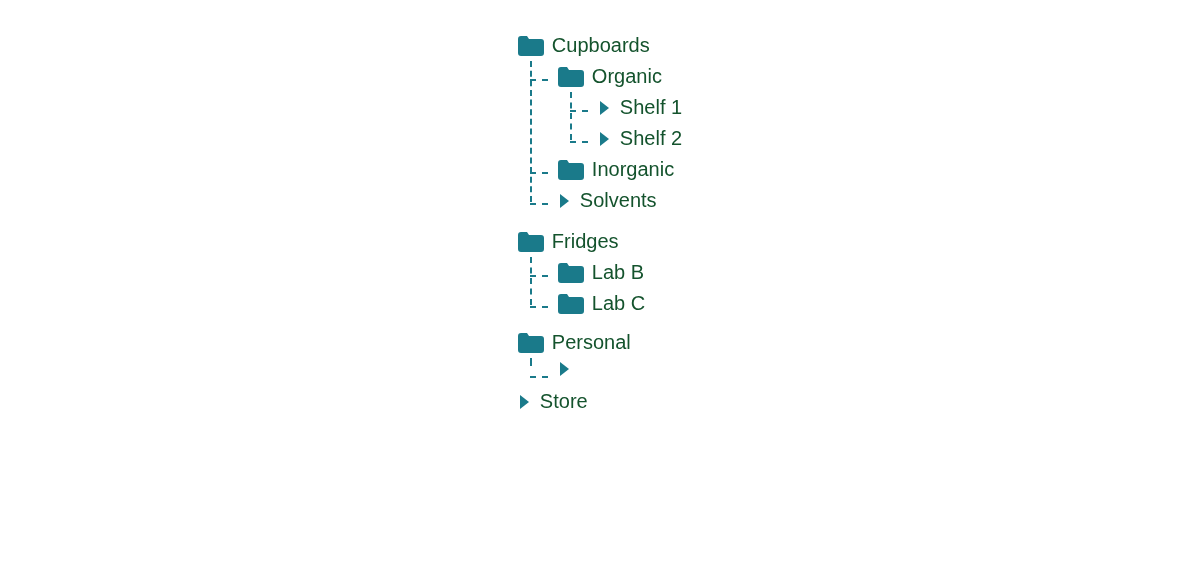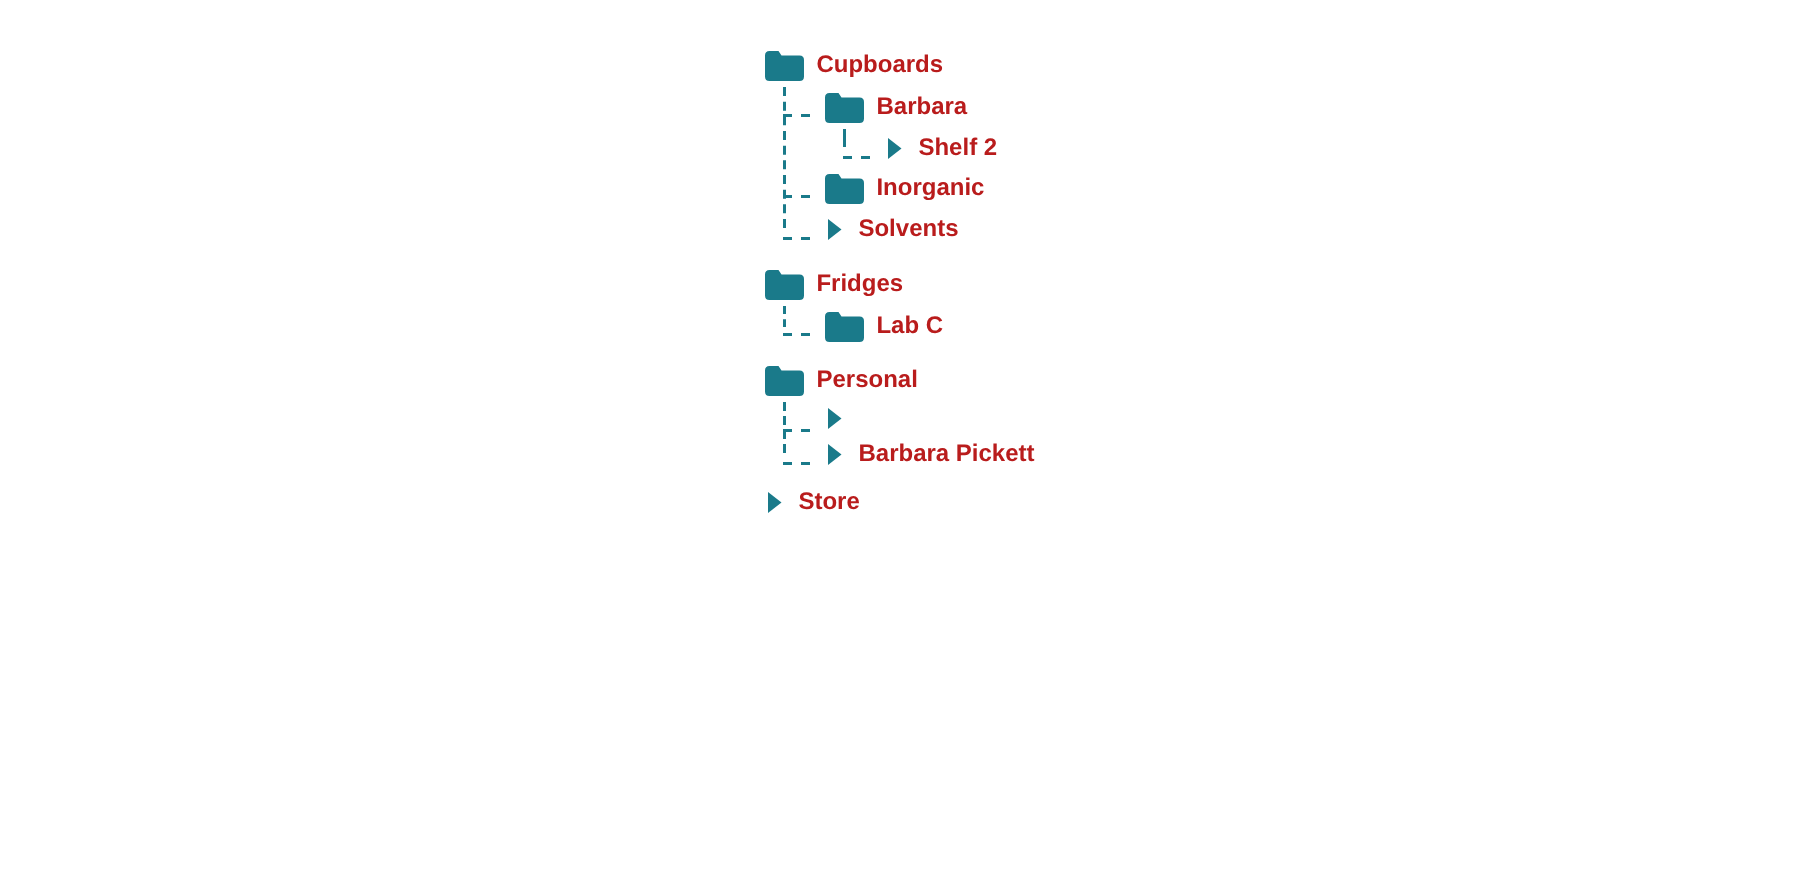--- a/index.html
+++ b/index.html
@@ -85,23 +85,23 @@
       content: '';
       position: absolute;
       left: 12px;
       top: 18px;
       width: 18px;
       height: 2px;
       border-top: 2px dashed #1a7a8a;
     }
 
     .label {
-      color: #b91c1c;
-      font-size: 16px;
-      font-weight: 700;
+      color: #14532d;
+      font-size: 20px;
+      font-weight: 400;
     }
 
     
     .children-l2 {
       display: flex;
       flex-direction: column;
       position: relative;
     }
 
     .children-l2::before {
@@ -148,24 +148,34 @@
     <div class="children">
 
       <div class="child-row-wrapper">
         <div class="tree-node">
           <div class="node-row">
             <span class="icon folder-icon">
               <svg width="26" height="20" viewBox="0 0 26 20">
                 <path d="M0 3 Q0 0 3 0 L9 0 L11 3 L23 3 Q26 3 26 6 L26 17 Q26 20 23 20 L3 20 Q0 20 0 17 Z" fill="#1a7a8a"></path>
               </svg>
             </span>
-            <span class="label">Barbara</span>
+            <span class="label">Organic</span>
           </div>
           <div class="children-l2">
 
+            <div class="child-row-wrapper-l2">
+              <div class="node-row">
+                <span class="icon chevron-icon">
+                  <svg width="12" height="16" viewBox="0 0 12 16">
+                    <polygon points="2,1 11,8 2,15" fill="#1a7a8a"></polygon>
+                  </svg>
+                </span>
+                <span class="label">Shelf 1</span>
+              </div>
+            </div>
 
             <div class="child-row-wrapper-l2">
               <div class="node-row">
                 <span class="icon chevron-icon">
                   <svg width="12" height="16" viewBox="0 0 12 16">
                     <polygon points="2,1 11,8 2,15" fill="#1a7a8a"></polygon>
                   </svg>
                 </span>
                 <span class="label">Shelf 2</span>
               </div>
@@ -203,28 +213,38 @@
       <span class="icon folder-icon">
         <svg width="26" height="20" viewBox="0 0 26 20">
           <path d="M0 3 Q0 0 3 0 L9 0 L11 3 L23 3 Q26 3 26 6 L26 17 Q26 20 23 20 L3 20 Q0 20 0 17 Z" fill="#1a7a8a"></path>
         </svg>
       </span>
       <span class="label">Fridges</span>
     </div>
     <div class="children">
 
 
-
       <div class="child-row-wrapper">
         <div class="node-row">
           <span class="icon folder-icon">
             <svg width="26" height="20" viewBox="0 0 26 20">
               <path d="M0 3 Q0 0 3 0 L9 0 L11 3 L23 3 Q26 3 26 6 L26 17 Q26 20 23 20 L3 20 Q0 20 0 17 Z" fill="#1a7a8a"></path>
             </svg>
           </span>
+          <span class="label">Lab B</span>
+        </div>
+      </div>
+
+      <div class="child-row-wrapper">
+        <div class="node-row">
+          <span class="icon folder-icon">
+            <svg width="26" height="20" viewBox="0 0 26 20">
+              <path d="M0 3 Q0 0 3 0 L9 0 L11 3 L23 3 Q26 3 26 6 L26 17 Q26 20 23 20 L3 20 Q0 20 0 17 Z" fill="#1a7a8a"></path>
+            </svg>
+          </span>
           <span class="label">Lab C</span>
         </div>
       </div>
     </div>
   </div>
 
   <div class="tree-node" style="margin-top:8px;">
     <div class="node-row">
       <span class="icon folder-icon">
         <svg width="26" height="20" viewBox="0 0 26 20">
@@ -238,30 +258,20 @@
       <div class="child-row-wrapper">
         <div class="node-row">
           <span class="icon chevron-icon">
             <svg width="12" height="16" viewBox="0 0 12 16">
               <polygon points="2,1 11,8 2,15" fill="#1a7a8a"></polygon>
             </svg>
           </span>
         </div>
       </div>
 
-      <div class="child-row-wrapper">
-        <div class="node-row">
-          <span class="icon chevron-icon">
-            <svg width="12" height="16" viewBox="0 0 12 16">
-              <polygon points="2,1 11,8 2,15" fill="#1a7a8a"></polygon>
-            </svg>
-          </span>
-          <span class="label">Barbara Pickett</span>
-        </div>
-      </div>
     </div>
   </div>
 
   <div class="tree-node" style="margin-top:6px;">
     <div class="node-row">
       <span class="icon chevron-icon">
         <svg width="12" height="16" viewBox="0 0 12 16">
           <polygon points="2,1 11,8 2,15" fill="#1a7a8a"></polygon>
         </svg>
       </span>

